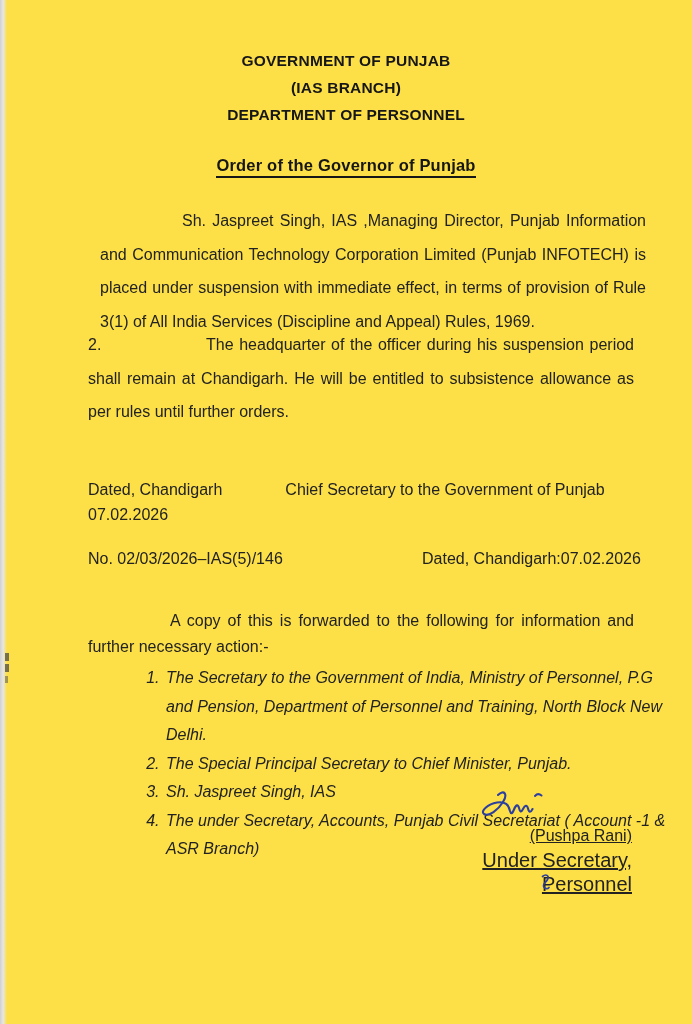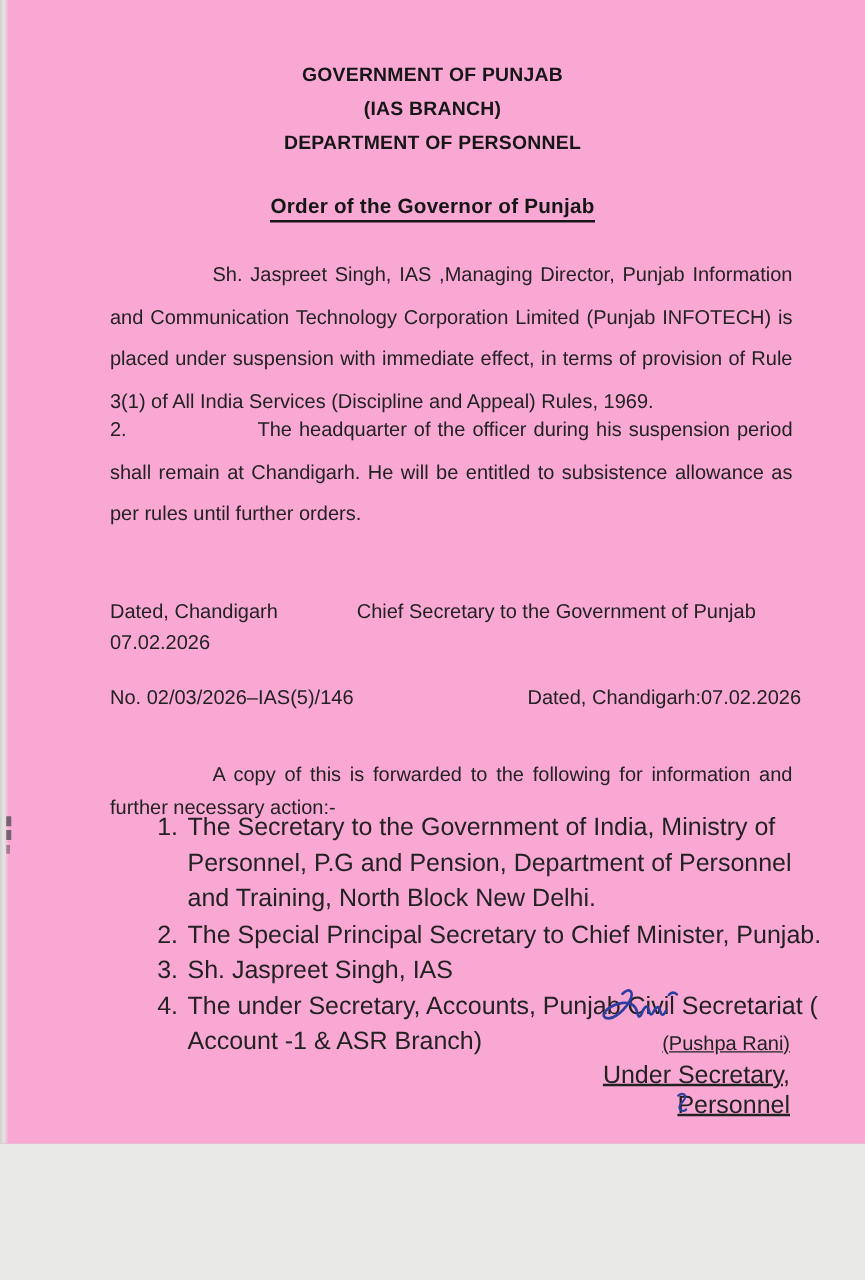--- a/index.html
+++ b/index.html
@@ -1,20 +1,20 @@
 <!DOCTYPE html>
 <html><head>
 <meta charset="utf-8">
 <style>
   html,body { margin:0; padding:0; background:#e9e9e7; }
   .page {
     position:relative;
-    width:692px; height:915px;
+    width:692px; height:1024px;
     margin:0 auto;
-    background:#f9a8d4;
+    background:#fde047;
     font-family:"Liberation Sans", sans-serif;
     color:#1e1e1e;
     overflow:hidden;
     box-shadow:0 0 4px rgba(0,0,0,.25);
   }
   
   .paper-edge {
     position:absolute; left:0; top:0; bottom:0; width:7px;
     background:linear-gradient(90deg,#cfcfcd 0%, #e6e6e4 45%, rgba(252,252,251,0) 100%);
   }
@@ -30,21 +30,21 @@
   .doc-title {
     display:inline-block; font-weight:bold; font-size:16.5px; color:#161616;
     border-bottom:2px solid #161616; padding-bottom:1px; letter-spacing:.2px;
   }
 
   .body-para {
     position:absolute; left:88px; width:546px;
     font-size:16px; line-height:33.5px;
     text-align:justify; color:#222;
   }
-  .para-1 { top:188px; text-indent:82px; }
+  .para-1 { top:188px; text-indent:82px;margin-left:12px; }
 
   .para-2 { top:328px; text-indent:118px; }
   .para-2 .para-num {
     position:absolute; left:0; top:0; text-indent:0;
   }
 
   .date-block { position:absolute; top:477px; left:0; right:0; font-size:16px; line-height:25px; color:#222; }
   .date-left { position:absolute; left:88px; top:0; }
   .date-right { position:absolute; left:280px; width:330px; top:0; text-align:center; }
 
@@ -53,22 +53,22 @@
   .ref-dated { position:absolute; left:380px; top:0;margin-left:42px; }
 
   .forward-para {
     position:absolute; top:592px; left:88px; width:546px;
     font-size:16px; line-height:26px; text-align:justify;
     text-indent:82px; color:#222;
   }
 
   .dist-list {
     position:absolute; top:648px; left:122px; width:516px;
-    margin:0; padding:0 0 0 26px;
-    font-size:20px; line-height:28.5px; color:#222;
+    margin:16px; padding:0 0 0 26px;
+    font-size:16px; line-height:28.5px; color:#222;font-style:italic;
   }
   .dist-list li { margin:0; padding-left:2px; text-align:left; }
 
   .sig-block { position:absolute; top:788px; left:398px; width:234px; text-align:right; color:#222;text-decoration:underline; }
   .sig-scribble { display:block; margin:0 auto 2px auto; }
   .sig-name { font-size:16px; line-height:24px; }
   .sig-title { font-size:20px; line-height:24px; }
   .sig-mark { position:absolute; top:873px; left:538px; }
 </style>
 </head>

